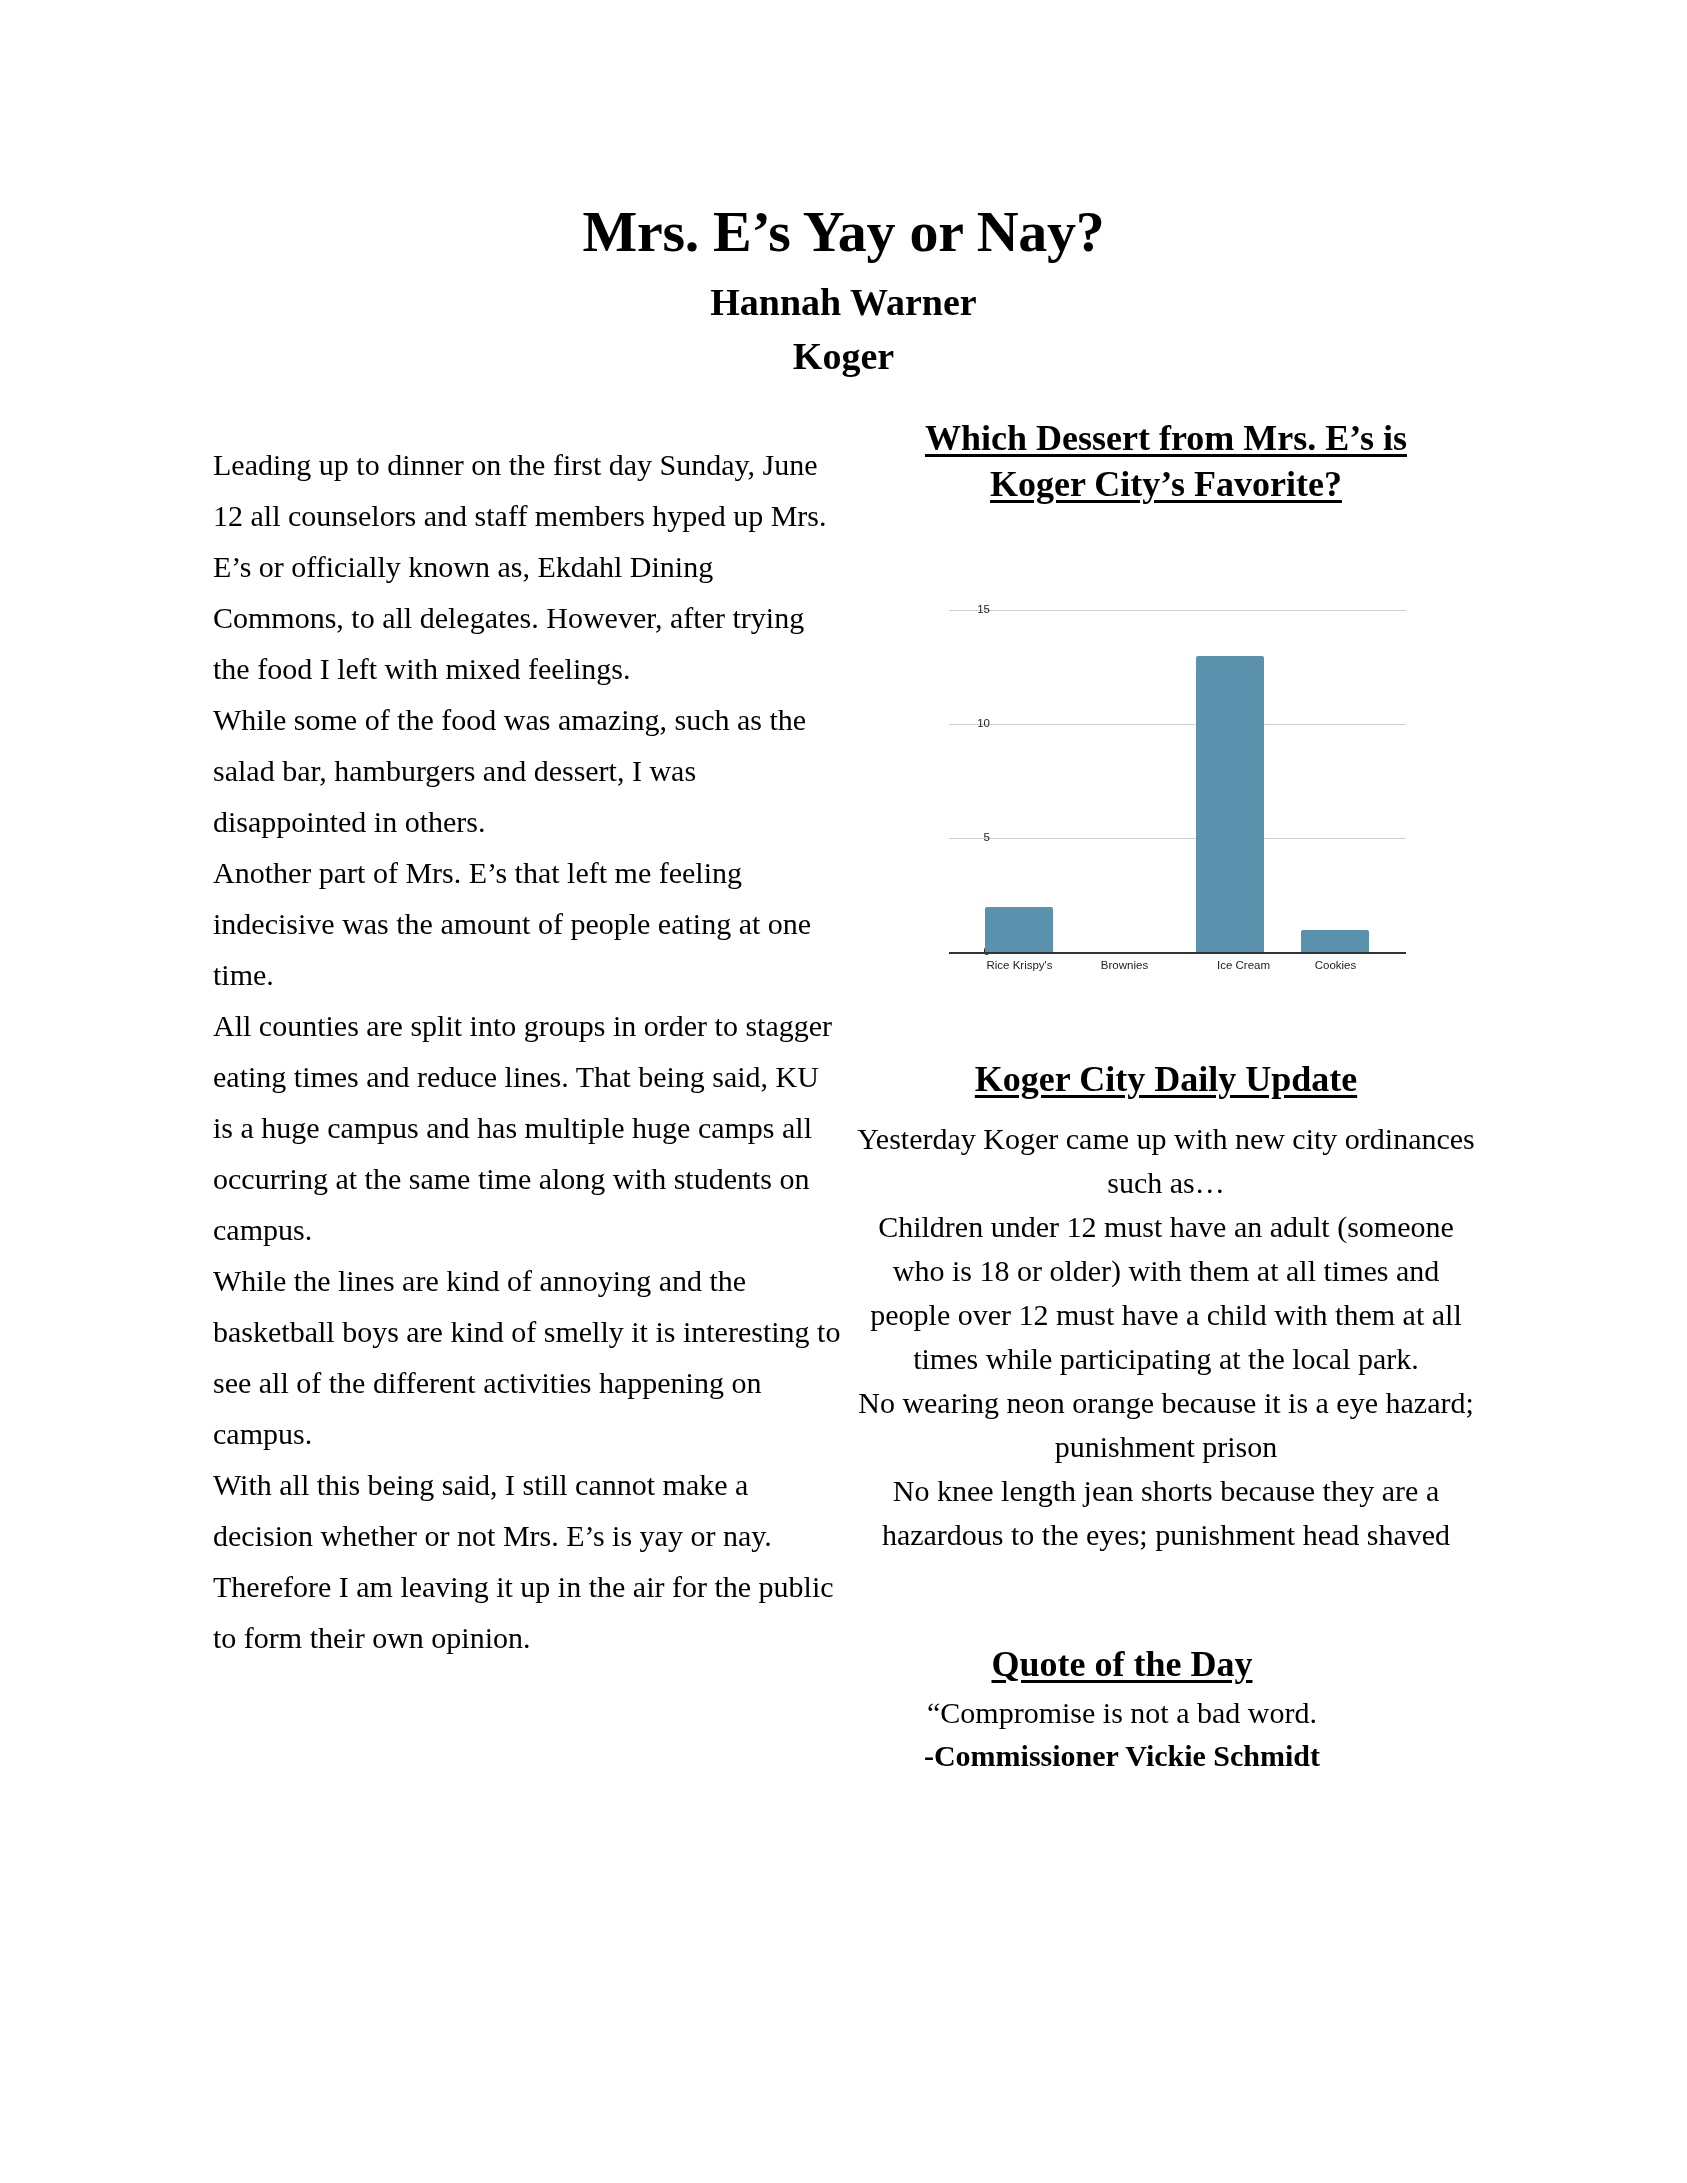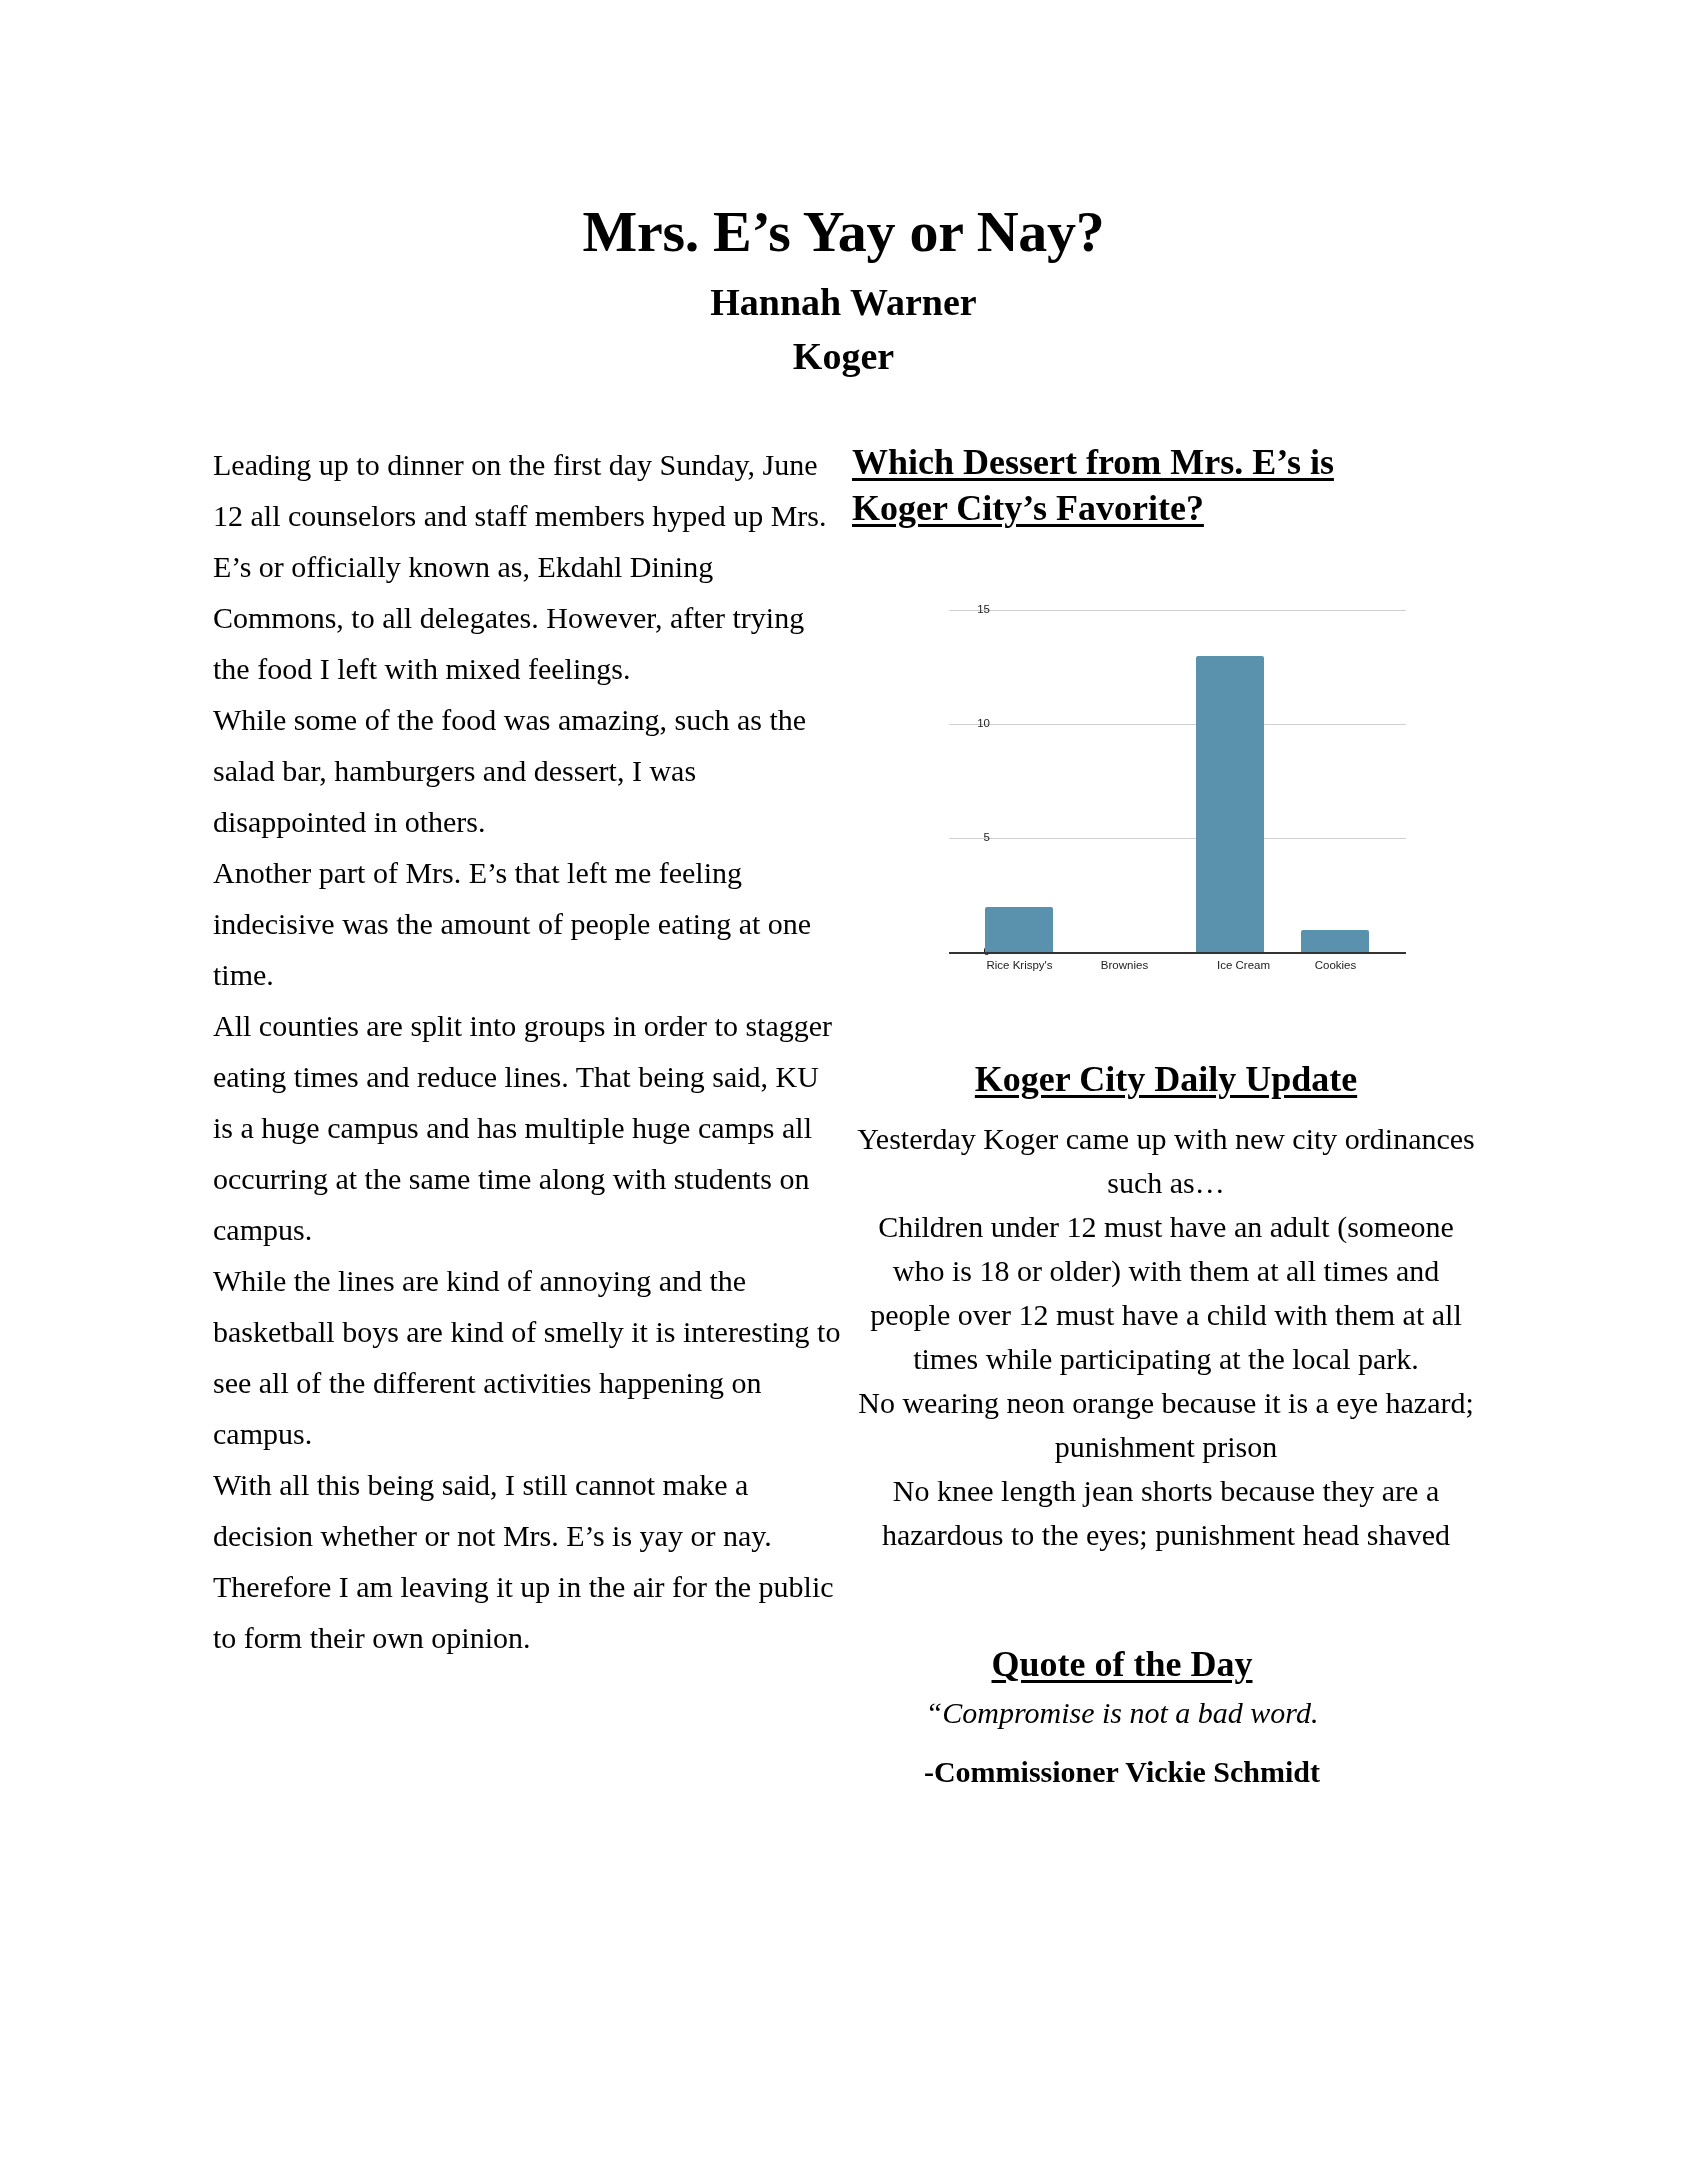--- a/index.html
+++ b/index.html
@@ -11,41 +11,41 @@
   .title { font-size: 58px; font-weight: bold; line-height: 74px; margin: 6px; letter-spacing: -0.3px; }
   .byline { font-size: 38px; font-weight: bold; line-height: 54px; margin: 0; }
 
   .left-col {
     position: absolute; left: 213px; top: 439px; width: 628px;
     font-size: 30px; line-height: 51px;
   }
   .left-col p { margin: 0; }
 
   .right-col {
-    position: absolute; left: 852px; top: 439px; width: 628px; text-align: left;
+    position: absolute; left: 852px; top: 415px; width: 628px; text-align: center;
   }
   .section-heading {
     font-size: 36px; font-weight: bold; text-decoration: underline; text-decoration-thickness: 3.4px;
     text-underline-offset: 4px; line-height: 46px; margin: 0;
   }
   .chart-heading { margin-top: 0; }
 
   .chart { position: absolute; left: 852px; top: 580px; width: 628px; height: 405px; }
   .gridline { position: absolute; height: 1.3px; background: #d0d0d0; }
   .baseline { position: absolute; height: 2px; background: #333; }
   .ytick { position: absolute; font-family: "Liberation Sans", sans-serif; font-size: 11.5px; color: #222; text-align: right; width: 20px; margin-left: 48px; }
   .bar { position: absolute; border-radius: 2px 2px 0 0; }
   .xtick { position: absolute; font-family: "Liberation Sans", sans-serif; font-size: 11.5px; color: #222; text-align: center; width: 101px; }
 
   .update-block { position: absolute; left: 852px; top: 1056px; width: 628px; text-align: center; }
   .update-body { font-size: 30px; line-height: 44px; margin-top: 15px; }
   .update-body p { margin: 0; }
 
   .quote-block { position: absolute; left: 808px; top: 1641px; width: 628px; text-align: center; }
-  .quote-text { font-size: 30px; line-height: 43px; margin: 4px 0 16px 0; font-style: italic; }
+  .quote-text { font-size: 30px; line-height: 43px; margin: 4px 0 0 0; }
   .quote-attr { font-size: 30px; line-height: 43px; font-weight: bold; margin: 0; }
 </style>
 </head>
 <body>
 
 <div class="header">
   <h1 class="title">Mrs. E’s Yay or Nay?</h1>
   <div class="byline">Hannah Warner</div>
   <div class="byline">Koger</div>
 </div>

